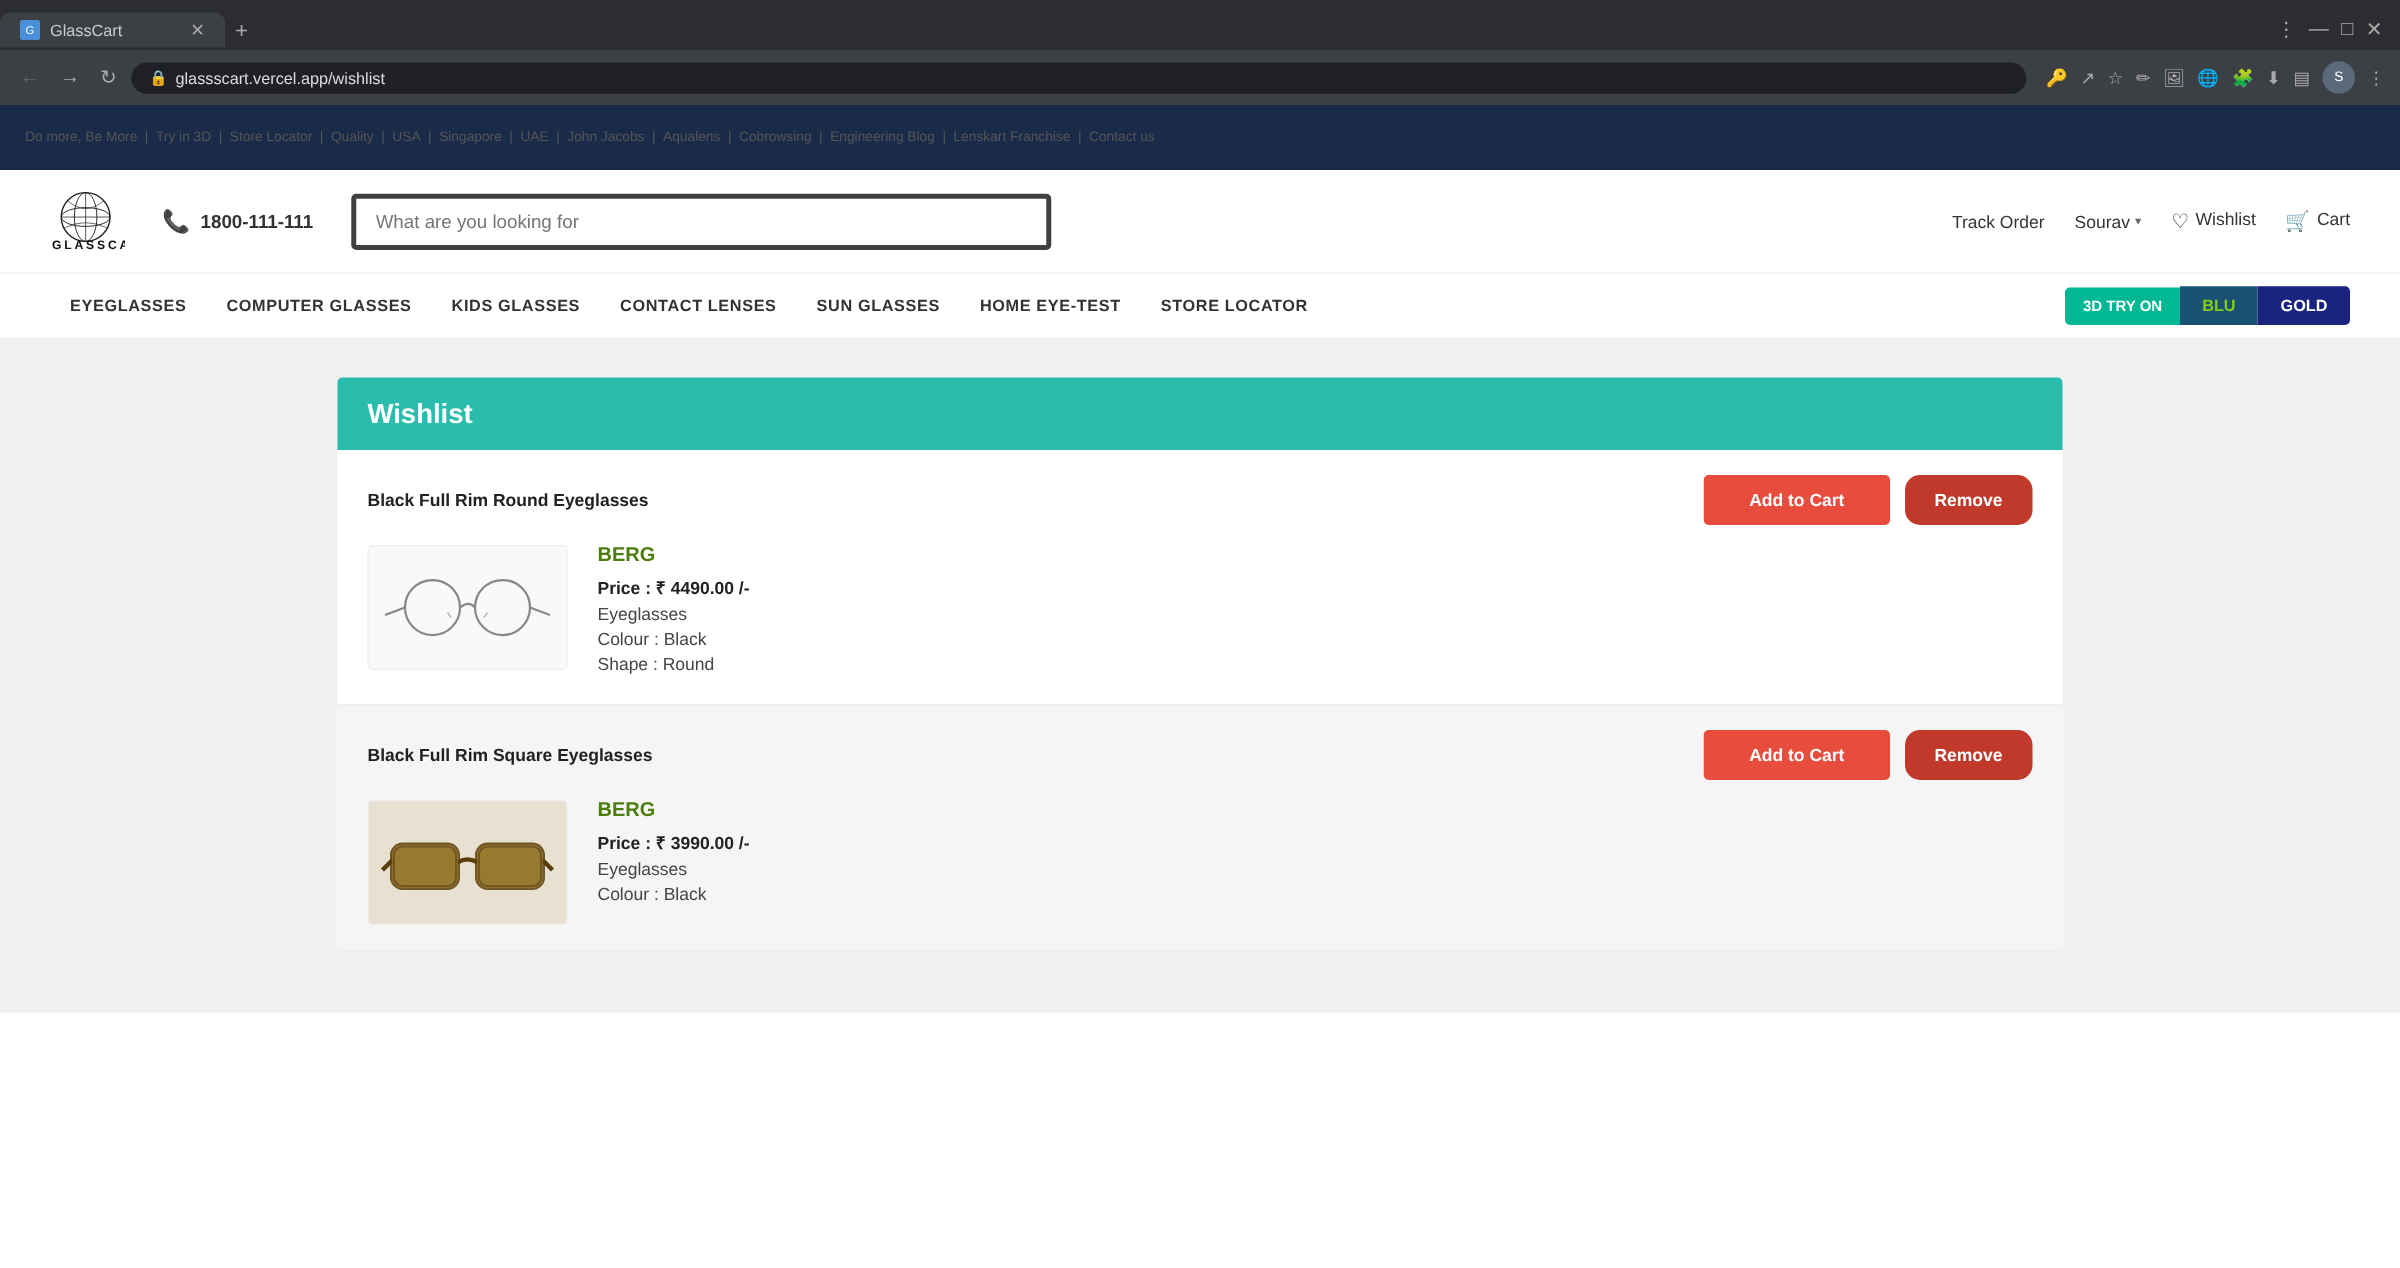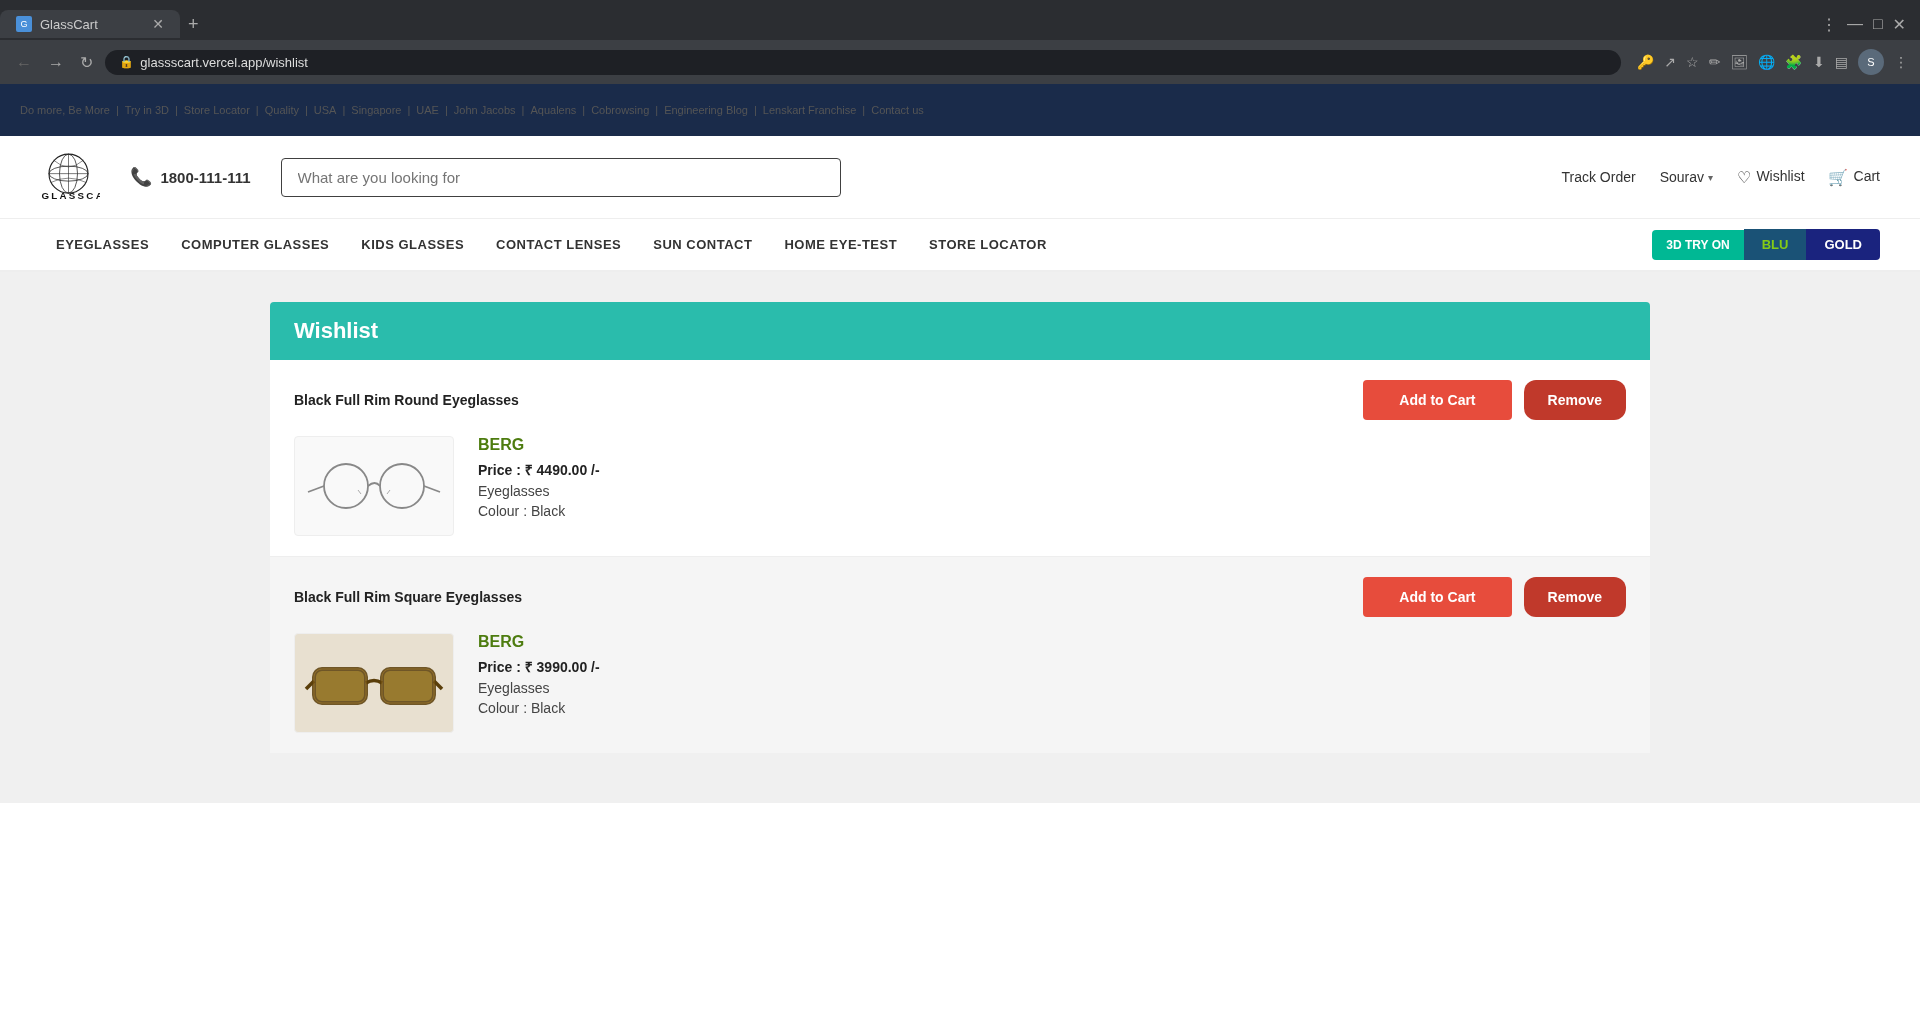--- a/index.html
+++ b/index.html
@@ -28,21 +28,21 @@
     .top-info-bar { background: #1a2b4a; color: #ccc; font-size: 11px; padding: 20px 20px; display: flex; align-items: center; gap: 6px; }
     .top-info-bar span { color: #555; }
 
     
     .site-header { display: flex; align-items: center; padding: 16px 40px; gap: 30px; background: white; border-bottom: 1px solid #eee; }
     .site-logo { display: flex; flex-direction: column; align-items: center; cursor: pointer; }
     .site-logo-globe { width: 60px; height: 50px; }
     .header-phone { display: flex; align-items: center; gap: 8px; color: #333; font-size: 15px; font-weight: bold; white-space: nowrap; }
     .phone-icon { color: #333; font-size: 18px; }
     .header-search { flex: 1; max-width: 560px; }
-    .header-search input { width: 100%; border: 1px solid #404040; border-radius: 4px; padding: 10px 16px; font-size: 15px; color: #999; outline: none; }
+    .header-search input { width: 100%; border: 4px solid #404040; border-radius: 4px; padding: 10px 16px; font-size: 15px; color: #999; outline: none; }
     .header-actions { display: flex; align-items: center; gap: 24px; margin-left: auto; }
     .header-action { display: flex; align-items: flex-start; gap: 5px; cursor: pointer; font-size: 14px; color: #333; white-space: nowrap; }
     .header-action .icon { font-size: 16px; }
     .header-user { display: flex; align-items: center; gap: 4px; font-size: 14px; cursor: pointer; }
     .dropdown-arrow { font-size: 10px; color: #666; }
 
     
     .site-nav { display: flex; align-items: center; padding: 0 40px; background: white; border-bottom: 2px solid #eee; }
     .site-nav a { text-decoration: none; color: #333; font-size: 13px; font-weight: 600; padding: 18px 16px; display: block; white-space: nowrap; letter-spacing: 0.5px; }
     .nav-badges { display: flex; align-items: center; gap: 0; margin-left: auto; }
@@ -192,21 +192,21 @@
         <span>Cart</span>
       </div>
     </div>
   </div>
 
   <div class="site-nav">
     <a href="#">EYEGLASSES</a>
     <a href="#">COMPUTER GLASSES</a>
     <a href="#">KIDS GLASSES</a>
     <a href="#">CONTACT LENSES</a>
-    <a href="#">SUN CONTACT</a>
+    <a href="#">SUN GLASSES</a>
     <a href="#">HOME EYE-TEST</a>
     <a href="#">STORE LOCATOR</a>
     <div class="nav-badges">
       <div class="badge-3d">3D TRY ON</div>
       <div class="badge-blu">BLU</div>
       <div class="badge-gold">GOLD</div>
     </div>
   </div>
 
   <div class="main-content">
@@ -238,20 +238,21 @@
 
               <line x1="54" y1="36" x2="57" y2="40" stroke="#aaa" stroke-width="1"></line>
               <line x1="86" y1="36" x2="83" y2="40" stroke="#aaa" stroke-width="1"></line>
             </svg>
           </div>
           <div class="product-details">
             <div class="product-brand">BERG</div>
             <div class="product-price">Price : ₹ 4490.00 /-</div>
             <div class="product-detail-line">Eyeglasses</div>
             <div class="product-detail-line">Colour : Black</div>
+            <div class="product-detail-line">Shape : Round</div>
           </div>
         </div>
       </div>
 
       <div class="wishlist-item grey-bg">
         <div class="wishlist-item-header">
           <span class="wishlist-item-title">Black Full Rim Square Eyeglasses</span>
           <div class="wishlist-item-actions">
             <button class="btn-add-to-cart">Add to Cart</button>
             <button class="btn-remove">Remove</button>

